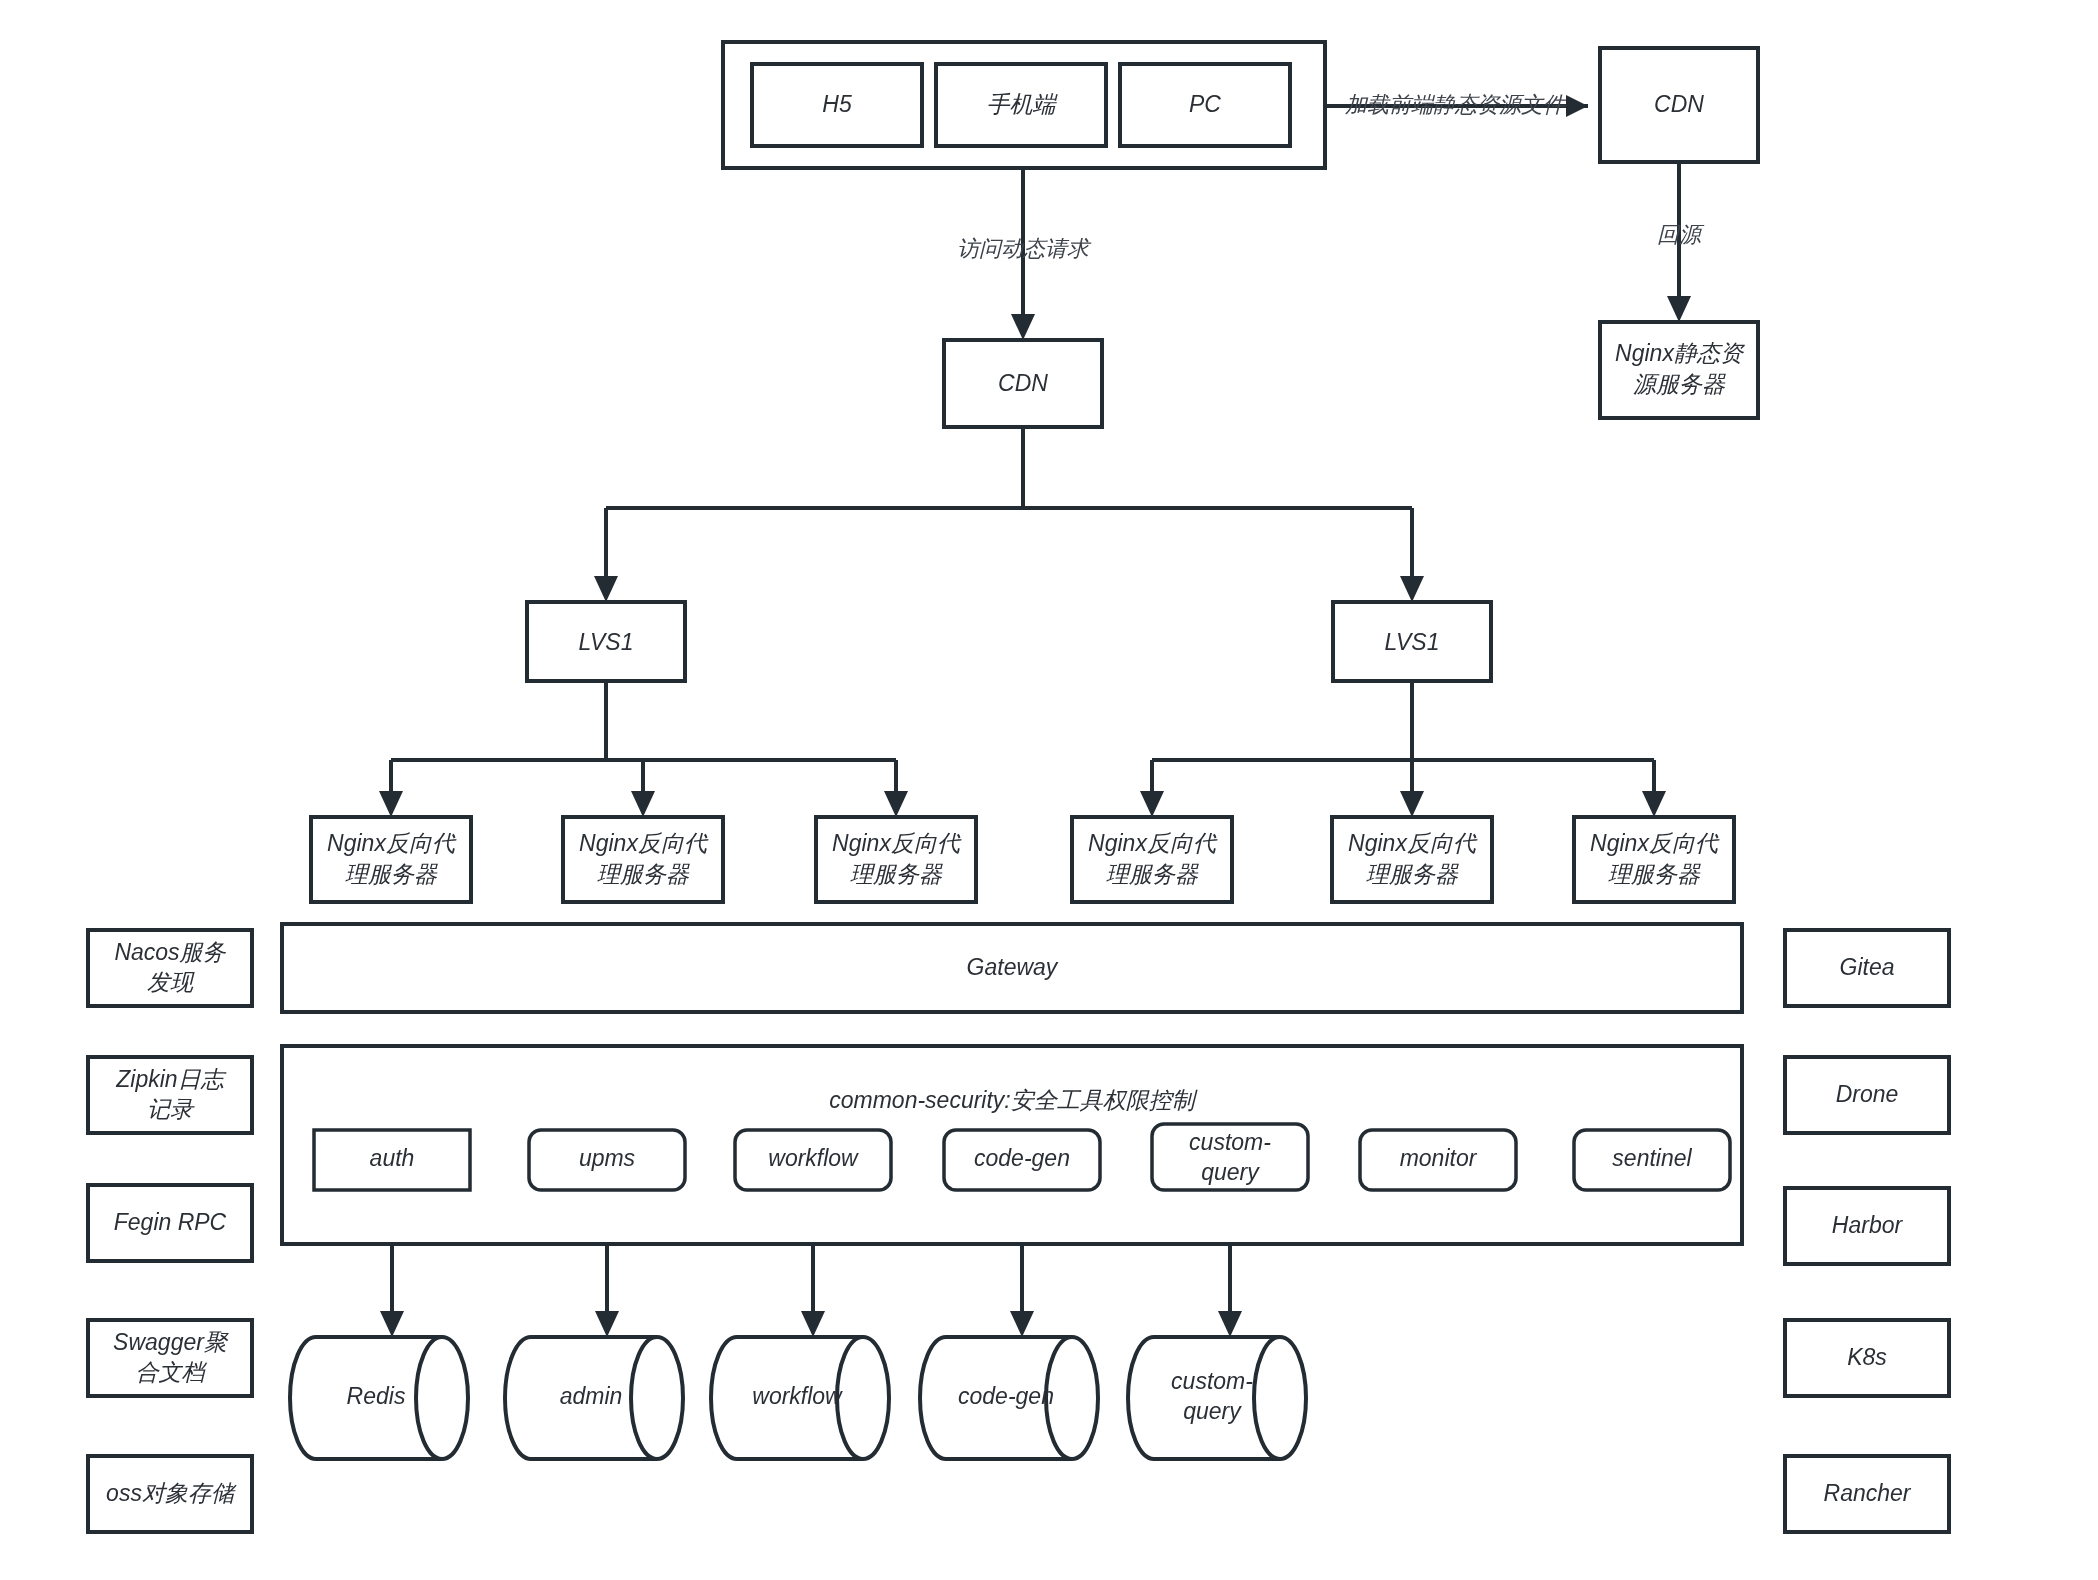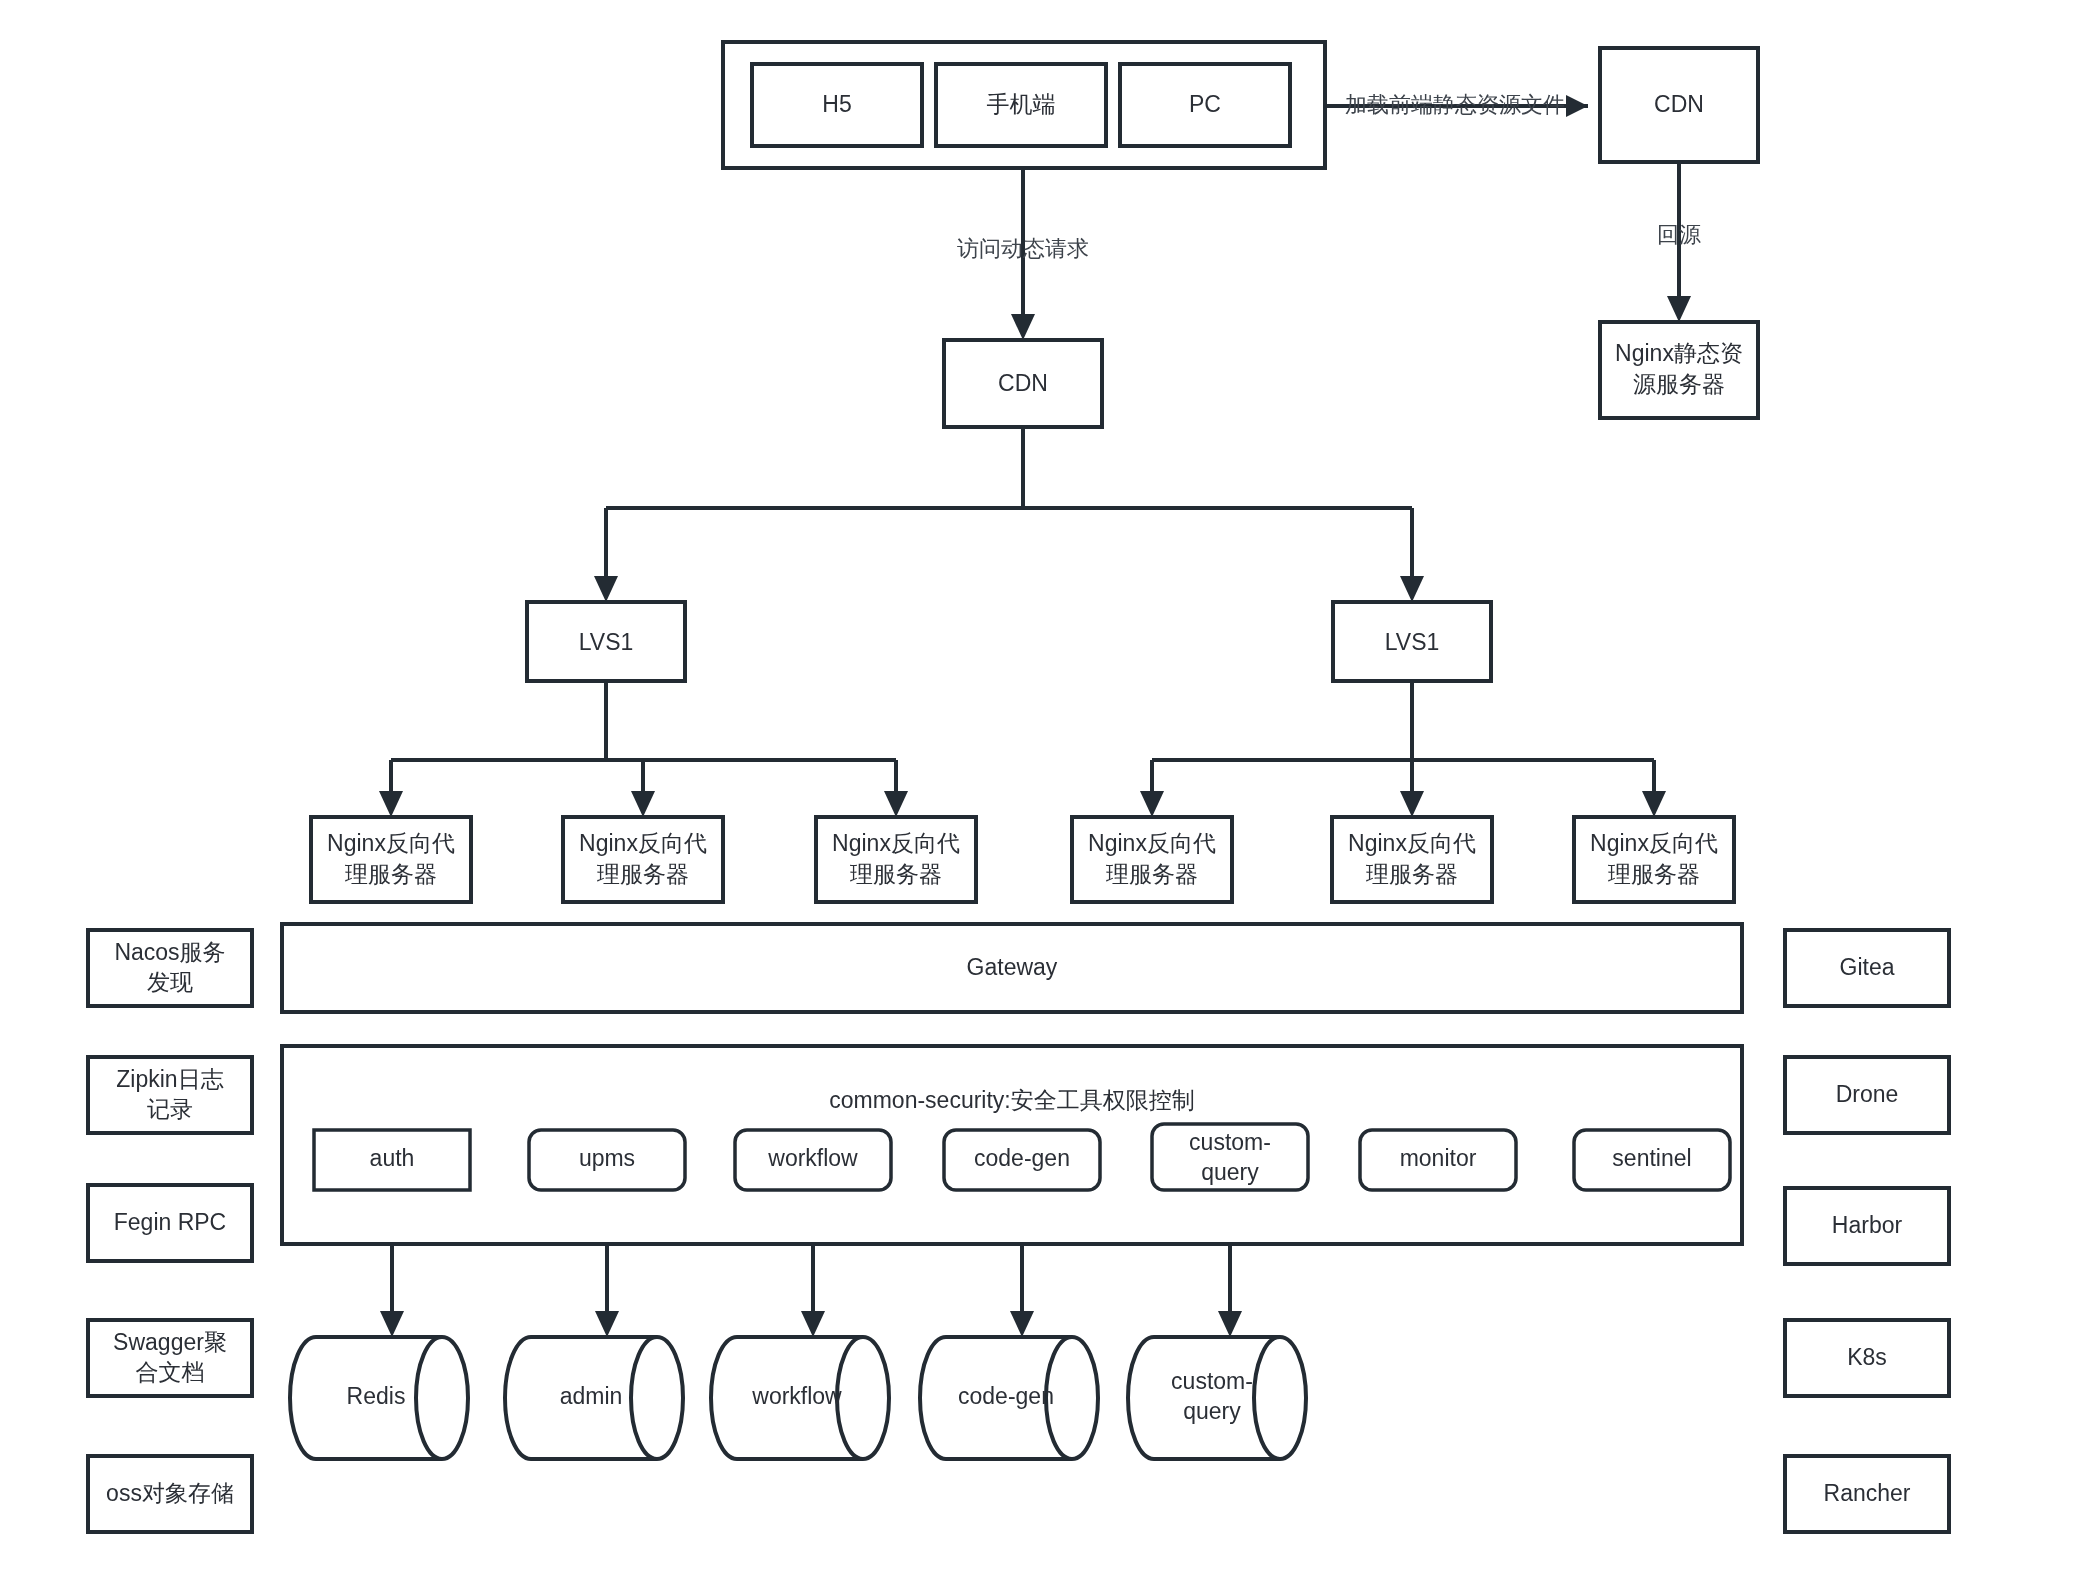--- a/index.html
+++ b/index.html
@@ -10,20 +10,21 @@
   body {
     width: 2098px;
     height: 1580px;
     font-family: "Liberation Sans", "DejaVu Sans", sans-serif;
     overflow: hidden;
   }
   #diagram-root {
     position: relative;
     width: 2098px;
     height: 1300px;
+    font-style: italic;
   }
   svg.diagram {
     display: block;
     width: 2098px;
     height: 1580px;
   }
   .node-rect {
     fill: #ffffff;
     stroke: #232b33;
     stroke-width: 4;

